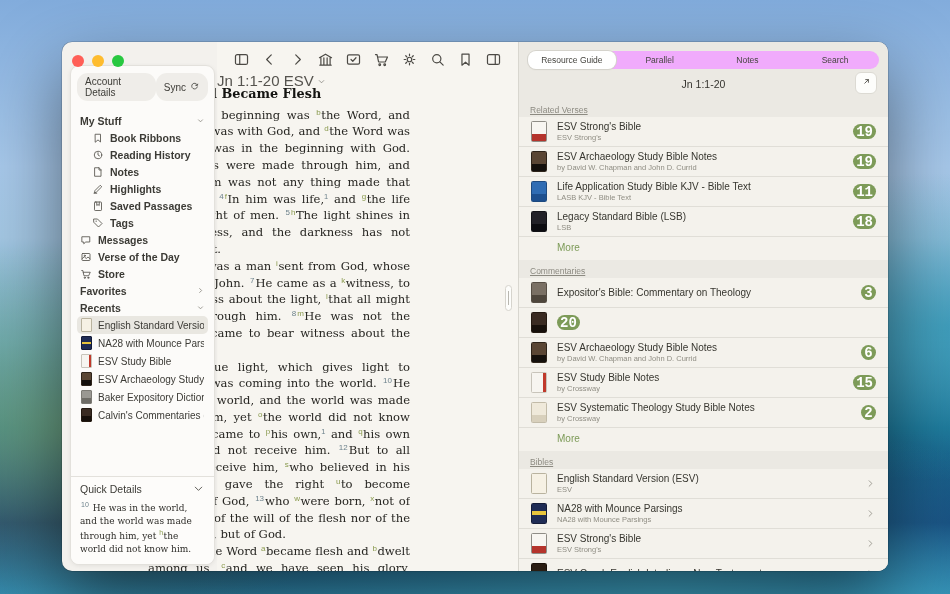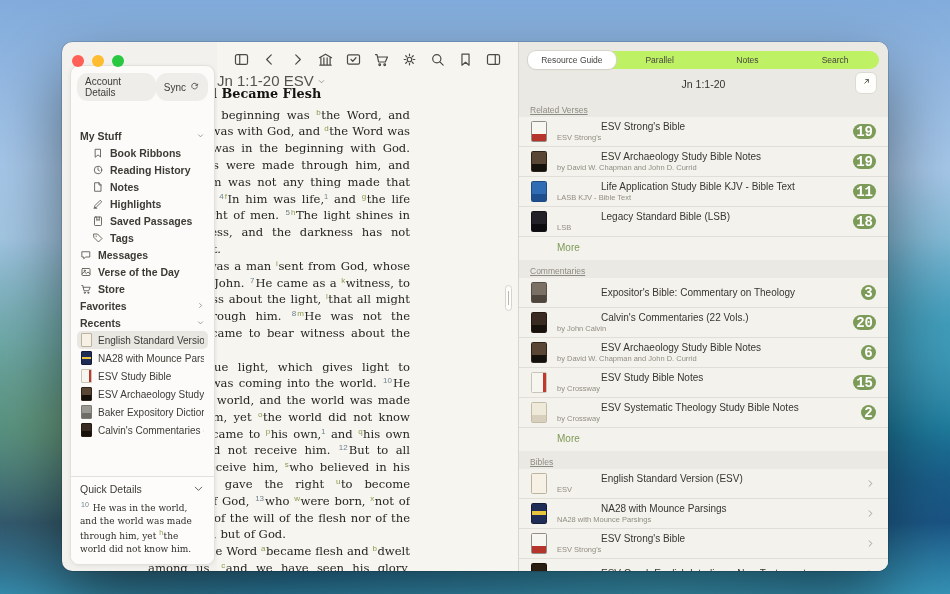--- a/index.html
+++ b/index.html
@@ -21,21 +21,21 @@
     box-shadow:0 30px 70px rgba(0,0,0,.5), 0 0 0 .5px rgba(0,0,0,.25); }
 
   .traffic { position:absolute; left:10px; top:13px; display:flex; gap:8px; z-index:30; }
   .dot { width:12px; height:12px; border-radius:50%; }
   .dot.r{background:#ff5f57}.dot.y{background:#febc2e}.dot.g{background:#28c840}
 
   
   .sidebar { position:absolute; left:8px; top:23px; width:145px; height:500px;
     background:#fcfbf9; border:1px solid #e3e1dc; border-radius:9px;
     box-shadow:0 1px 4px rgba(0,0,0,.07); padding:7px 6px 0 6px; overflow:hidden; }
-  .pills { display:flex; justify-content:center; margin-bottom:26px; }
+  .pills { display:flex; justify-content:center; margin-bottom:11px; }
   .pill { background:#efede9; border-radius:11px; font-size:10px; color:#3d3c37;
     padding:3px 8px; display:flex; align-items:center; gap:3px; }
   .pill svg { width:11px; height:11px; }
   .side-row { display:flex; align-items:center; height:17px; font-size:10.5px;
     color:#3c3b36; padding:0 3px; }
   .side-row .lbl { flex:1; white-space:nowrap; overflow:hidden; text-overflow:ellipsis;font-weight:bold; }
   .side-row svg.chev { width:9px; height:9px; color:#8a887f; }
   .side-row .ic { width:12px; height:12px; margin-right:6px; color:#55534d; flex:0 0 auto; }
   .side-row .ic svg { width:12px; height:12px; }
   .grp-child { padding-left:15px; }
@@ -82,38 +82,38 @@
 
   
   .grip { position:absolute; left:443px; top:243px; width:7px; height:26px;
     background:#fdfdfb; border:1px solid #d6d4cd; border-radius:4px; z-index:5;
     display:flex; align-items:center; justify-content:center; }
   .grip i { display:block; width:1px; height:14px; background:#b9b7b0; }
 
   
   .panel { position:absolute; left:456px; top:0; width:370px; height:529px;
     background:#ebe9e3; border-left:1px solid #d8d6cf; }
-  .tabbar { display:flex; margin:9px 9px 0 9px; background:#bef264; border-radius:9px;
+  .tabbar { display:flex; margin:9px 9px 0 9px; background:#f0abfc; border-radius:9px;
     height:18px; align-items:stretch; }
   .tab { flex:1; display:flex; align-items:center; justify-content:center;
     font-size:8.5px; color:#45443f; border-radius:8px; }
   .tab.active { background:#ffffff; box-shadow:0 0 0 1px #d5d3cc, 0 1px 2px rgba(0,0,0,.06); }
   .panel-head { position:relative; height:30px; display:flex; align-items:center; justify-content:center; }
   .panel-ref { font-size:10.5px; color:#35342f; }
   .export-btn { position:absolute; right:11px; top:3px; width:22px; height:22px;
     background:#fdfdfb; border:1px solid #dcdad3; border-radius:6px; color:#55534d;
     display:flex; align-items:center; justify-content:center; }
   .export-btn svg { width:13px; height:13px; }
   .sect-label { font-size:8.5px; color:#8c8a81; margin:6px 0 2px 11px;text-decoration:underline; }
   .rows { }
   .row { display:flex; align-items:center; background:#f4f2ec;
     border-bottom:1px solid #e0ded7; padding:4px 12px; min-height:28px; }
   .row .cover { width:16px; height:21px; border-radius:1.5px; margin-right:10px; flex:0 0 auto; }
   .row .txt { flex:1; min-width:0; }
-  .row .title { font-size:10px; color:#37362f; white-space:nowrap; overflow:hidden; text-overflow:ellipsis;margin-left:44px; }
+  .row .title { font-size:10px; color:#37362f; white-space:nowrap; overflow:hidden; text-overflow:ellipsis; }
   .row .sub { font-size:7.5px; color:#8f8d83; margin-top:1px; white-space:nowrap; overflow:hidden; text-overflow:ellipsis; }
   .badge { min-width:15px; height:15px; border-radius:8px; color:#fff; font-size:14px;
     font-weight:bold; display:flex; align-items:center; justify-content:center; padding:0 3px;font-family:Liberation Mono, monospace; }
   .row svg.chev { width:11px; height:11px; color:#8b897f; }
   .more-row { background:#f4f2ec; padding:5px 12px 7px 38px; font-size:10px; }
   .cover { border:1px solid rgba(0,0,0,.18); }
 </style>
 </head>
 <body>
 
@@ -380,24 +380,20 @@
         <div class="rows">
           <div class="row">
             <span class="cover" style="background: linear-gradient(rgb(122, 112, 100) 0%, rgb(122, 112, 100) 62%, rgb(78, 70, 60) 62%, rgb(78, 70, 60) 100%); border-color: rgb(86, 78, 68);"></span>
             <div class="txt">
               <div class="title">Expositor's Bible: Commentary on Theology</div>
             </div>
             <span class="badge" style="background: rgb(125, 155, 88);">3</span>
           </div>
           <div class="row">
             <span class="cover" style="background: linear-gradient(rgb(58, 43, 34) 0%, rgb(58, 43, 34) 62%, rgb(23, 16, 11) 62%, rgb(23, 16, 11) 100%); border-color: rgb(36, 26, 18);"></span>
-            <div class="txt">
-              <div class="title">Calvin's Commentaries (22 Vols.)</div>
-              <div class="sub">by John Calvin</div>
-            </div>
             <span class="badge" style="background: rgb(125, 155, 88);">20</span>
           </div>
           <div class="row">
             <span class="cover" style="background: linear-gradient(rgb(90, 70, 52) 0%, rgb(90, 70, 52) 62%, rgb(20, 16, 12) 62%, rgb(20, 16, 12) 100%); border-color: rgb(46, 36, 26);"></span>
             <div class="txt">
               <div class="title">ESV Archaeology Study Bible Notes</div>
               <div class="sub">by David W. Chapman and John D. Currid</div>
             </div>
             <span class="badge" style="background: rgb(125, 155, 88);">6</span>
           </div>

